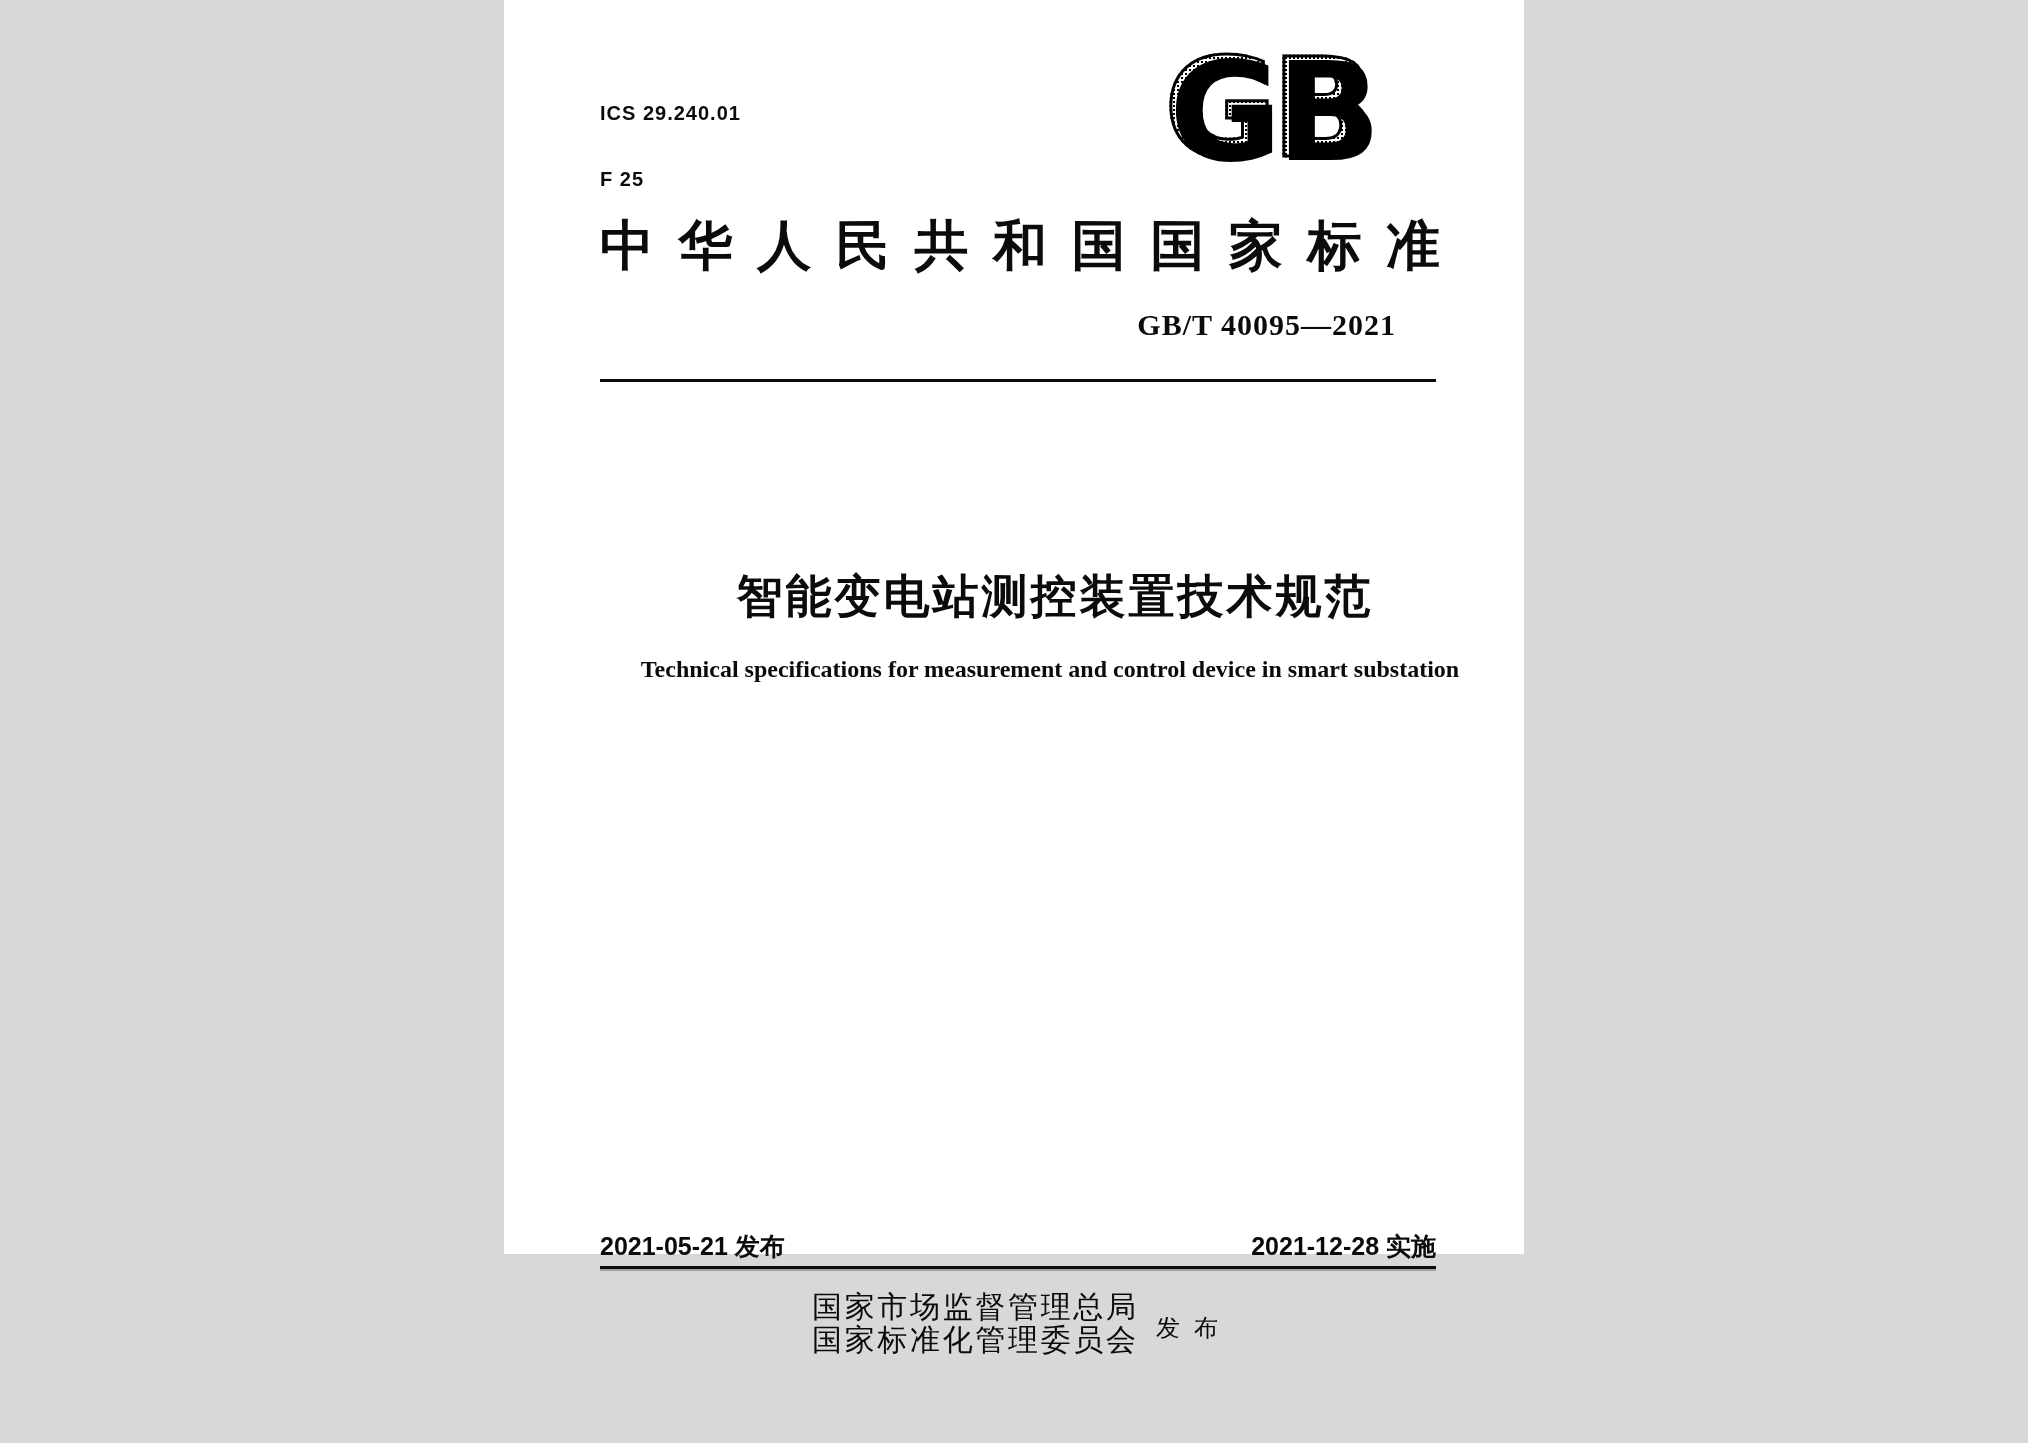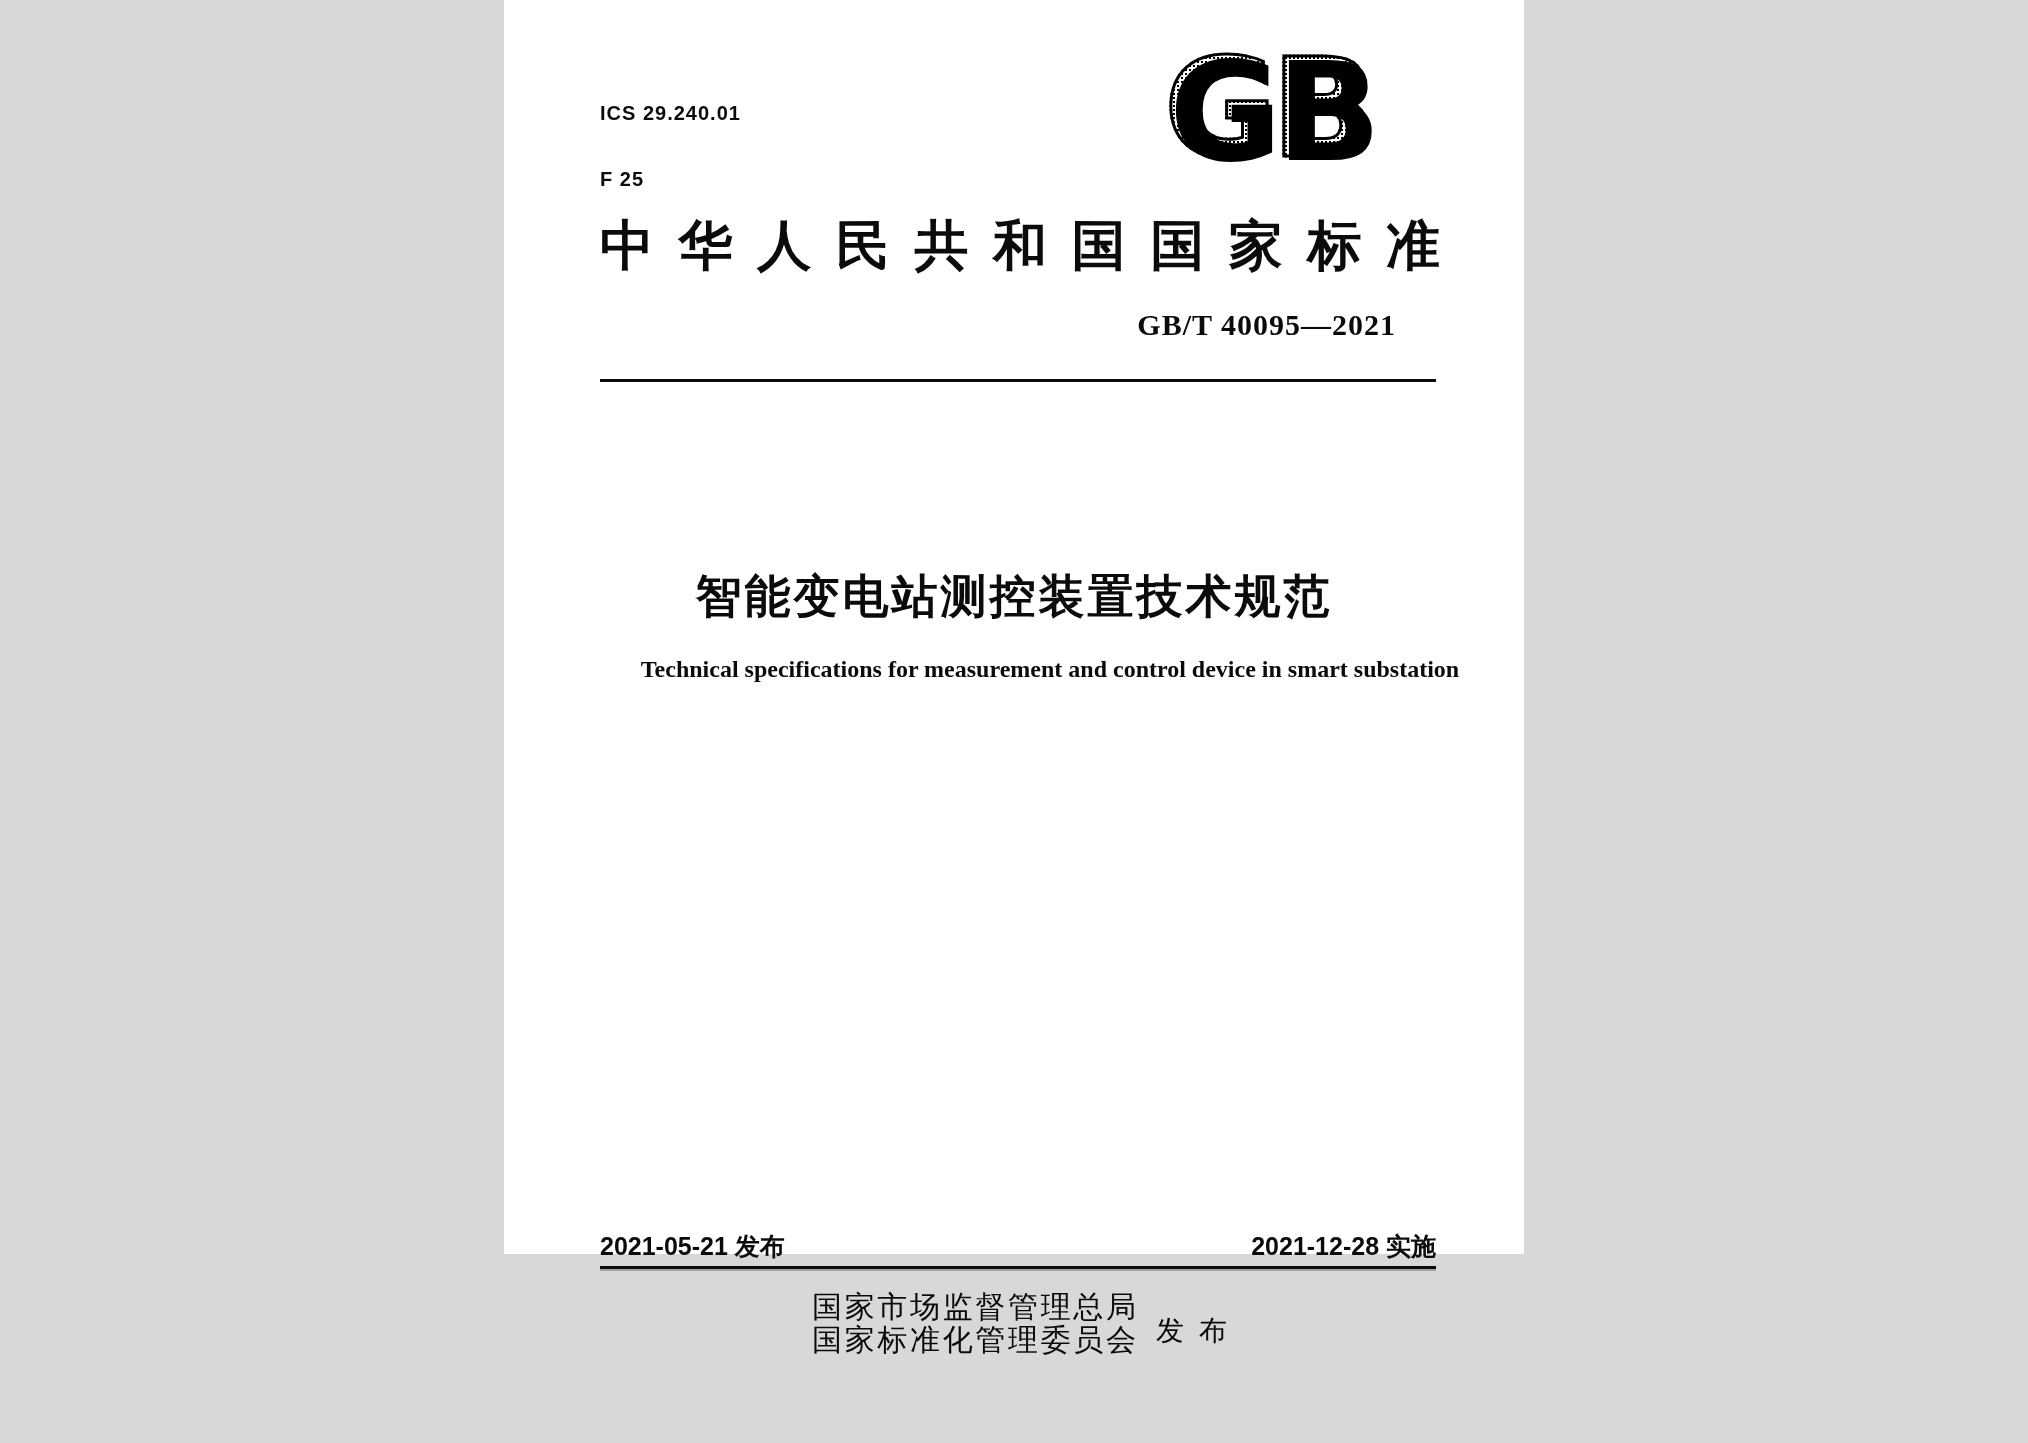--- a/index.html
+++ b/index.html
@@ -57,21 +57,21 @@
     left:96px;width:836px;height:3px;
     background:var(--ink);
   }
   .rule-top{top:379px;}
   .rule-bottom{top:1266px;box-shadow:0 2px 0 rgba(0,0,0,0.25);}
   .title-zh{
     left:0;top:566px;width:1020px;
     text-align:center;
     font-family:"Liberation Sans",sans-serif;
     font-weight:bold;font-size:46px;
-    letter-spacing:3px;white-space:nowrap;
+    letter-spacing:3px;white-space:nowrap;padding-left:41px;
   }
   .title-en{
     left:0;top:656px;width:1020px;
     text-align:center;
     font-family:"Liberation Serif",serif;
     font-weight:bold;font-size:24px;
     white-space:nowrap;
     margin-left:36px;
   }
   .dates-row{
@@ -87,21 +87,21 @@
     font-weight:normal;font-size:30px;line-height:33px;
     text-align:justify;
   }
   .issuers .issuer-line{
     text-align:justify;text-align-last:justify;
     white-space:nowrap;
   }
   .publish-label{
     left:652px;top:1312px;
     font-family:"Liberation Serif",serif;
-    font-size:28px;letter-spacing:4px;
+    font-size:24px;letter-spacing:4px;
     white-space:pre;
   }
 </style>
 </head>
 <body>
 
 <div class="page">
 
   <div class="abs ics-block">
     <div>ICS 29.240.01</div>

